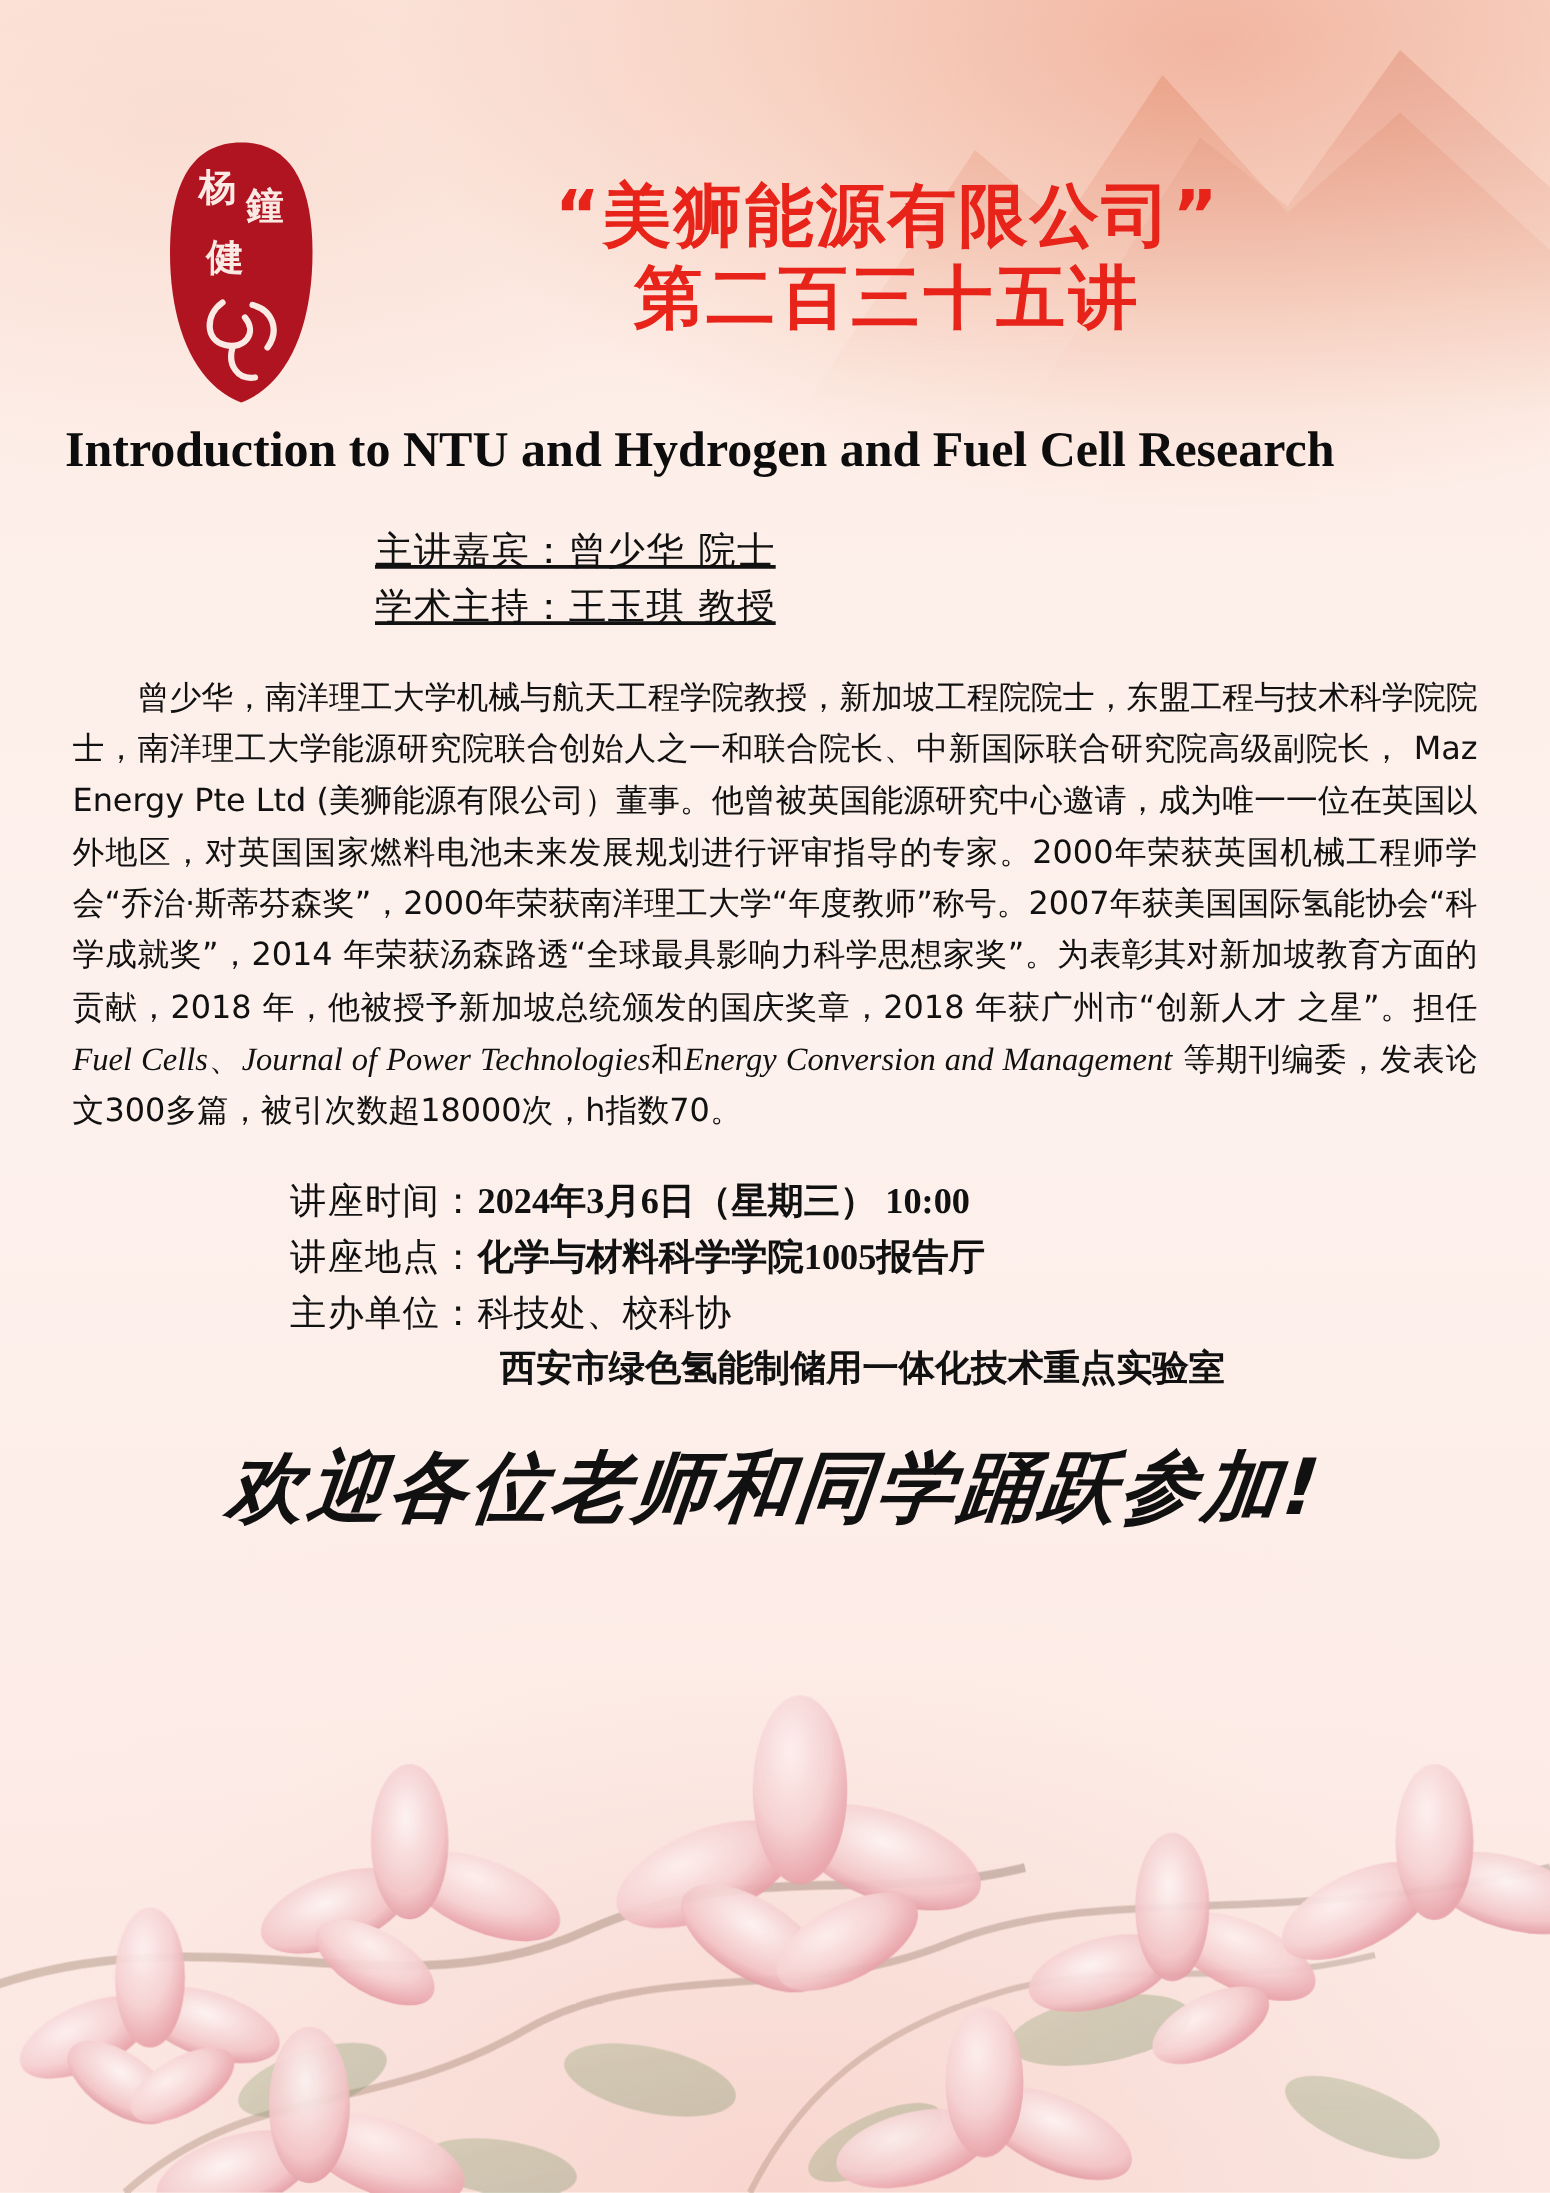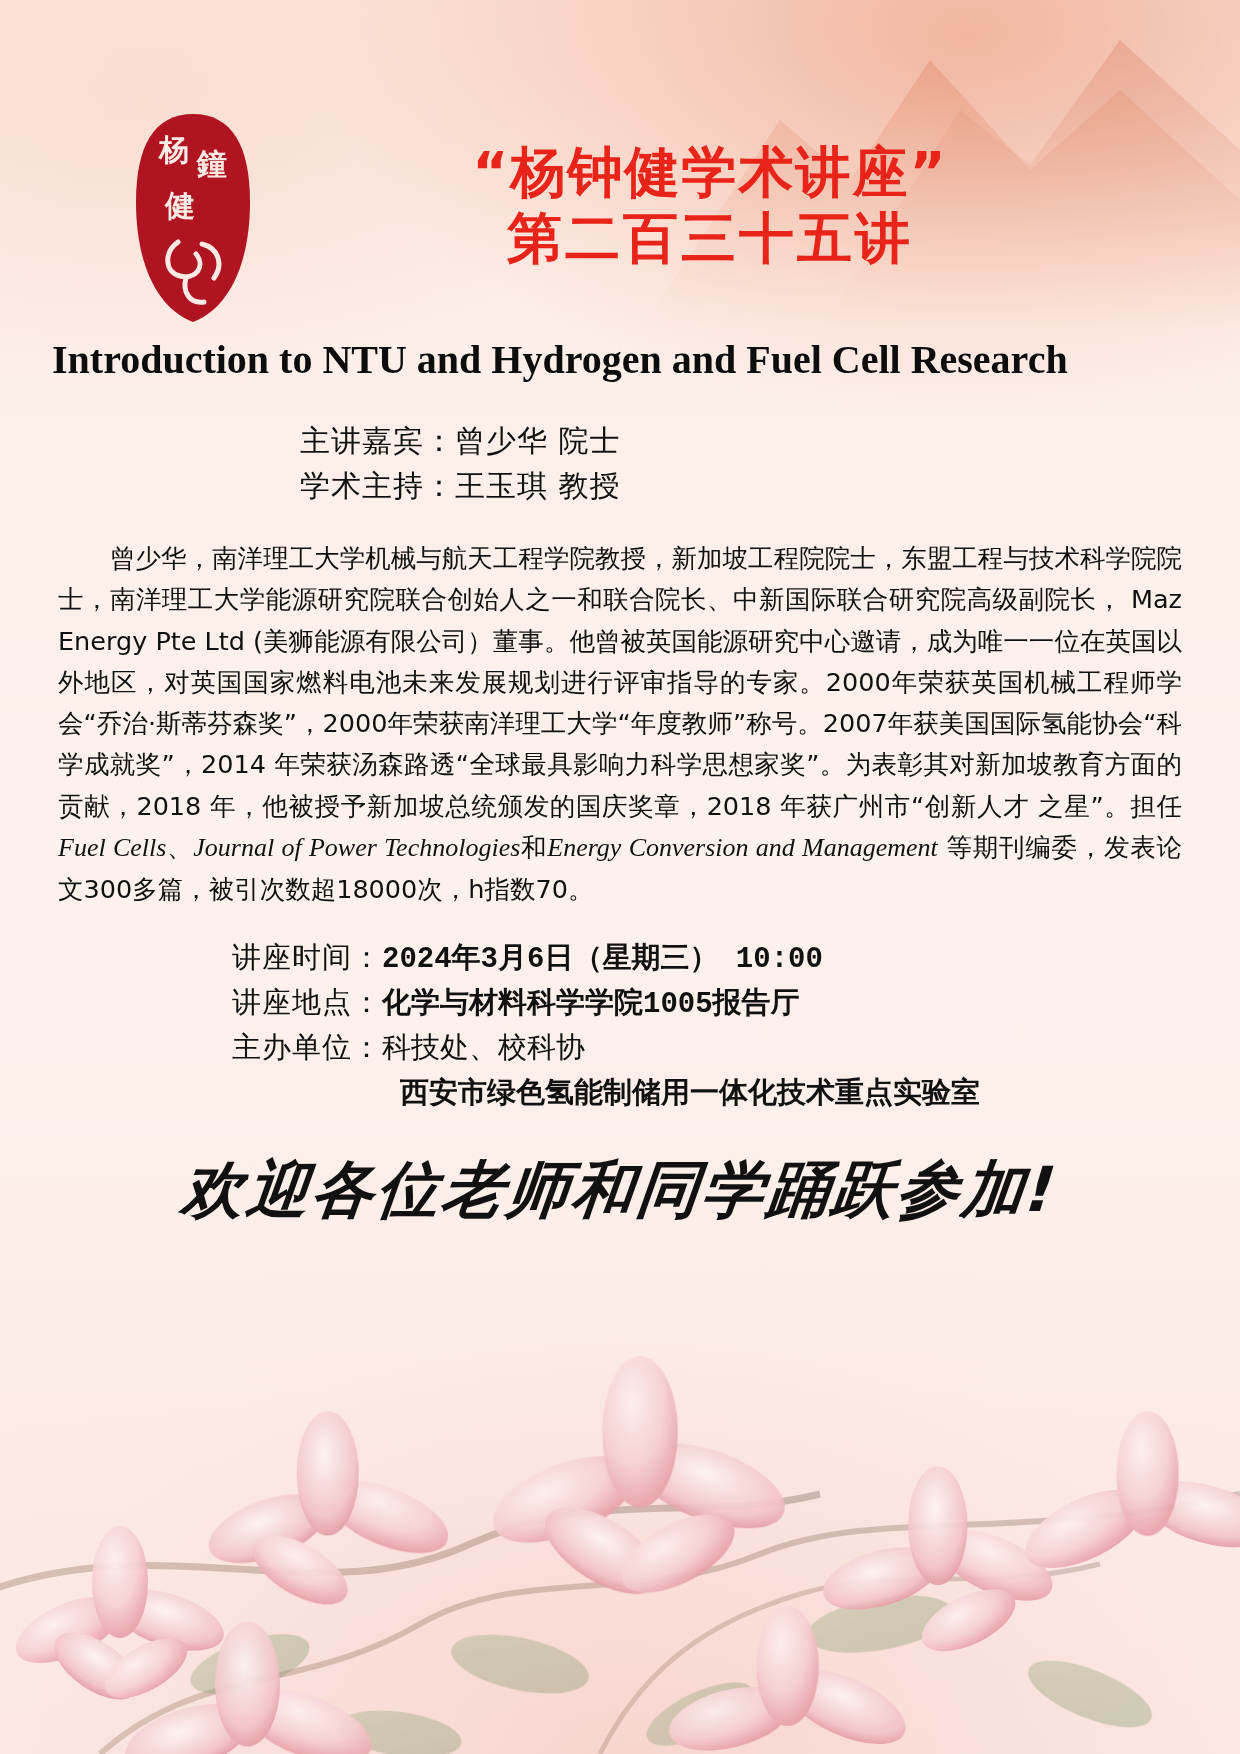--- a/index.html
+++ b/index.html
@@ -95,20 +95,21 @@
     font-size: 40px;
     line-height: 1.28;
     color: #0d0d0d;
   }
 
   
   .speaker-block {
     margin-top: 34px;
     padding-left: 300px;
     color: #111;
+    text-decoration: underline;
   }
   .speaker-line {
     font-family: "DejaVu Sans", sans-serif;
     font-size: 30px;
     line-height: 1.48;
     letter-spacing: 1px;
   }
 
   
   .bio {
@@ -127,21 +128,21 @@
     font-size: 26px;
   }
 
   
   .info {
     margin: 28px 0 0 0;
     padding-left: 232px;
     color: #111;
   }
   .info-row {
-    font-family: Liberation Mono, monospace;
+    font-family: Liberation Serif, serif;
     font-size: 29px;
     line-height: 1.55;
     white-space: nowrap;
   }
   .info-row .label {
     letter-spacing: 1px;
   }
   .info-row .value {
     font-weight: bold;
   }
@@ -276,21 +277,21 @@
           <text x="46" y="104">健</text>
         </g>
         <g fill="none" stroke="#fbe9e4" stroke-width="5" stroke-linecap="round">
           <path d="M44,130 C30,140 30,160 46,164 C62,168 72,154 62,142"></path>
           <path d="M52,166 C48,180 56,192 70,190"></path>
           <path d="M68,132 C84,136 90,152 80,166"></path>
         </g>
       </svg>
 
       <div class="title-block">
-        <div class="title-main">“杨钟健学术讲座”</div>
+        <div class="title-main">“美狮能源有限公司”</div>
         <div class="title-sub">第二百三十五讲</div>
       </div>
     </div>
 
     <div class="talk-title">Introduction to NTU and Hydrogen and Fuel Cell Research</div>
 
     <div class="speaker-block">
       <div class="speaker-line">主讲嘉宾：曾少华 院士</div>
       <div class="speaker-line">学术主持：王玉琪 教授</div>
     </div>

